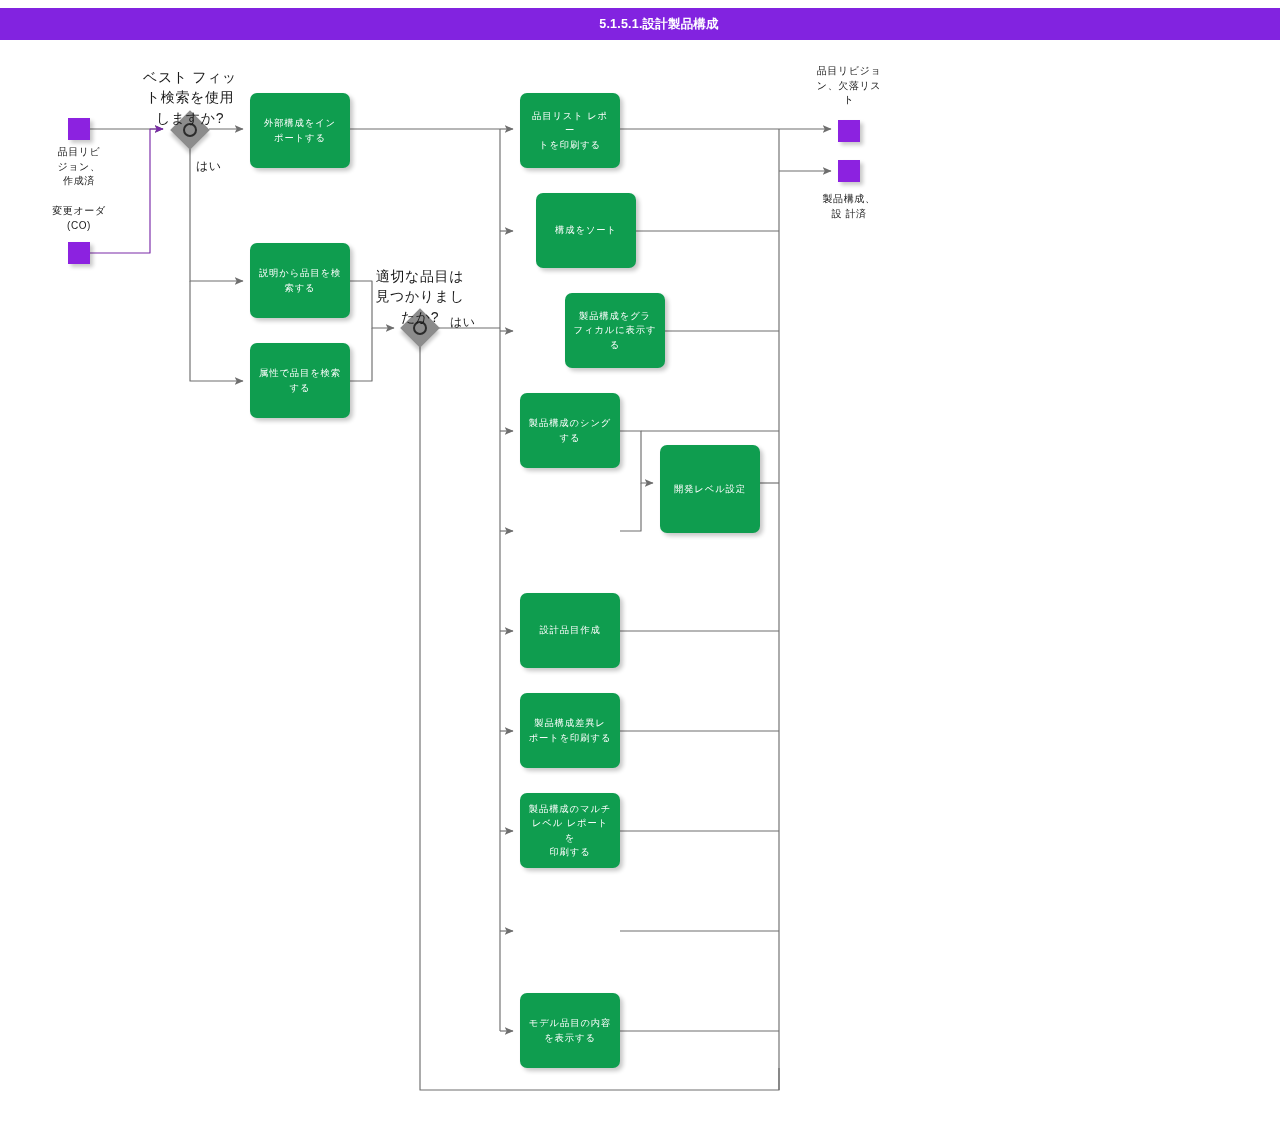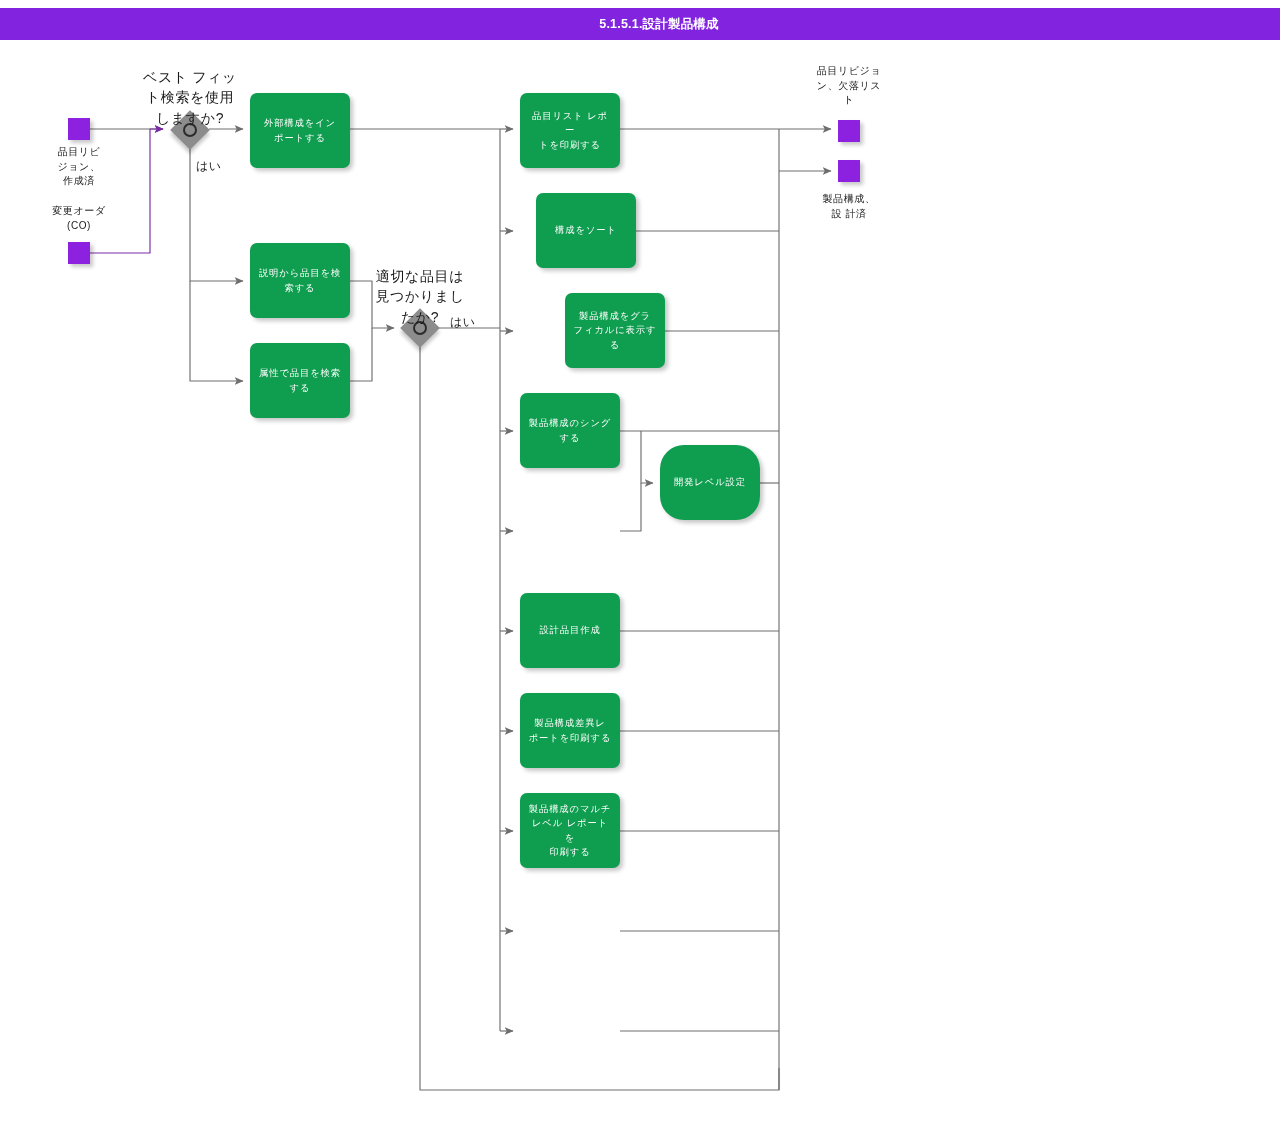--- a/index.html
+++ b/index.html
@@ -239,26 +239,28 @@
   <div class="node process" style="left: 520px; top: 193px; width: 100px; height: 75px; white-space: pre-line; margin-left: 16px;">構成をソート</div>
 
   <div class="node process" style="left: 520px; top: 293px; width: 100px; height: 75px; white-space: pre-line; margin-left: 45px;">製品構成をグラ
 フィカルに表示す
 る</div>
 
   <div class="node process" style="left: 520px; top: 393px; width: 100px; height: 75px; white-space: pre-line;">製品構成のシング
 する</div>
 
 
-  <div class="node process" style="left: 660px; top: 445px; width: 100px; height: 75px; white-space: pre-line; border-radius: 24px;">開発レベル設定</div>
+  <div class="node process" style="left: 660px; top: 445px; width: 100px; height: 88px; white-space: pre-line;">開発レベル設定</div>
 
   <div class="node process" style="left: 520px; top: 693px; width: 100px; height: 75px; white-space: pre-line;">製品構成差異レ
 ポートを印刷する</div>
 
   <div class="node process" style="left: 520px; top: 593px; width: 100px; height: 75px; white-space: pre-line;">設計品目作成</div>
 
   <div class="node process" style="left: 520px; top: 793px; width: 100px; height: 75px; white-space: pre-line;">製品構成のマルチ
 レベル レポートを
 印刷する</div>
 
 
+  <div class="node process" style="left: 520px; top: 993px; width: 100px; height: 75px; white-space: pre-line;">モデル品目の内容
+を表示する</div>
 
 </div>
 
 </body></html>

